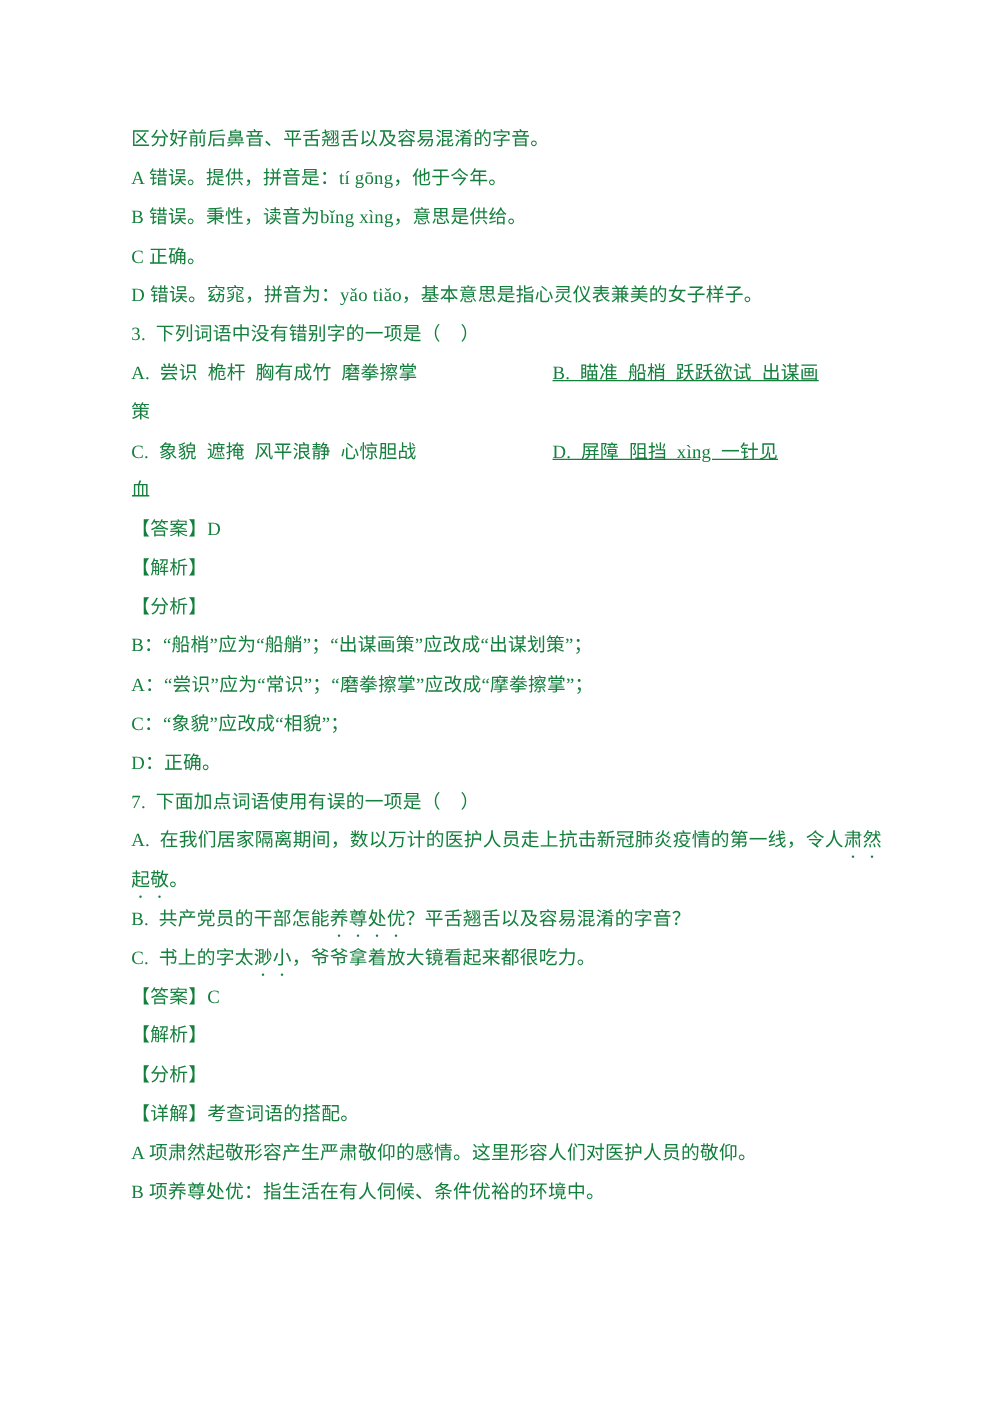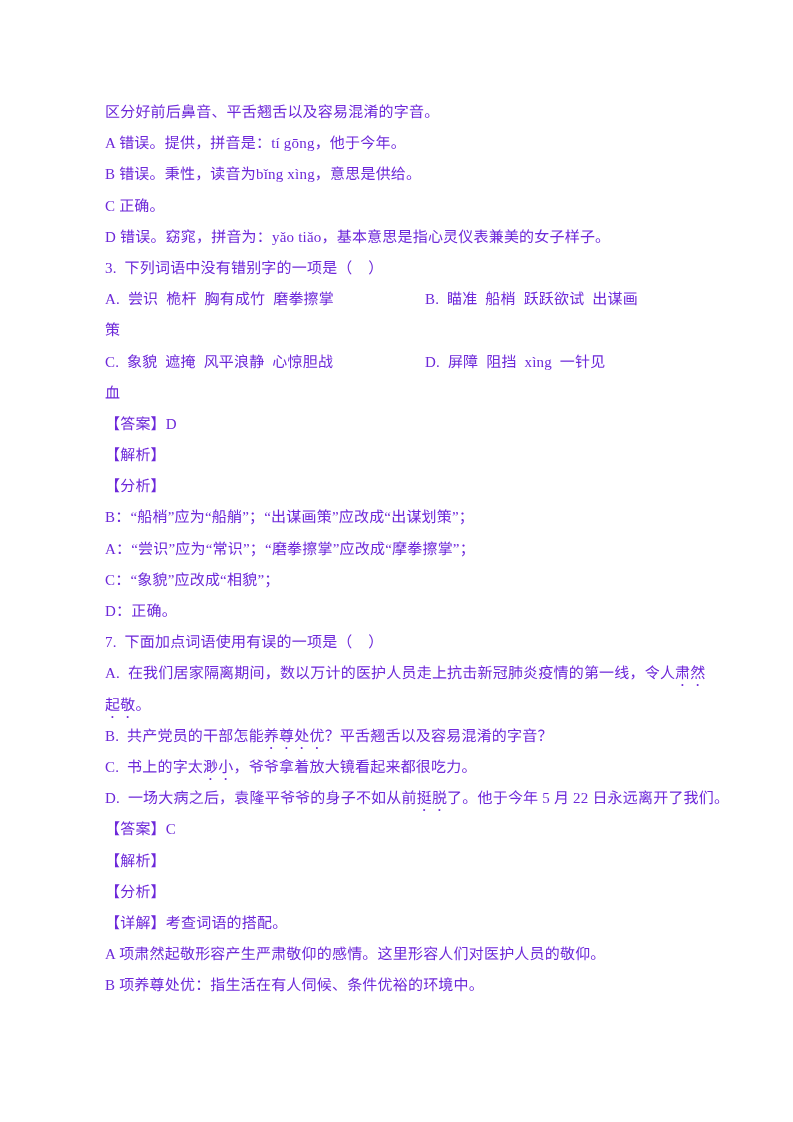--- a/index.html
+++ b/index.html
@@ -24,34 +24,35 @@
   .line {
     position: relative;
     white-space: pre;
     font-size: 15px;
     line-height: 31.2px;
     height: 31.2px;
     letter-spacing: 0.2px;
   }
   .col-right {
     position: absolute;
-    left: 320px;
+    left: 337px;
     top: 0;
+    text-decoration: underline;
   }
   .em-dot {
     -webkit-text-emphasis: filled dot;
     -webkit-text-emphasis-position: under;
     text-emphasis: filled dot;
     text-emphasis-position: under right;
   }
 </style>
 </head>
 <body>
 
-<div class="page" style="color: #6d28d9; background: rgb(255, 255, 255);">
+<div class="page" style="color: #15803d; background: rgb(255, 255, 255);">
     <div class="line"><span>区分好前后鼻音、平舌翘舌以及容易混淆的字音。</span></div>
     <div class="line"><span>A 错误。提供，拼音是：tí gōng，他于今年。</span></div>
     <div class="line"><span>B 错误。秉性，读音为bǐng xìng，意思是供给。</span></div>
     <div class="line"><span>C 正确。</span></div>
     <div class="line"><span>D 错误。窈窕，拼音为：yǎo tiǎo，基本意思是指心灵仪表兼美的女子样子。</span></div>
     <div class="line"><span>3.  下列词语中没有错别字的一项是（    ）</span></div>
     <div class="line"><span class="col-left"><span>A.  尝识  桅杆  胸有成竹  磨拳擦掌</span></span><span class="col-right"><span>B.  瞄准  船梢  跃跃欲试  出谋画</span></span></div>
     <div class="line"><span>策</span></div>
     <div class="line"><span class="col-left"><span>C.  象貌  遮掩  风平浪静  心惊胆战</span></span><span class="col-right"><span>D.  屏障  阻挡  xìng  一针见</span></span></div>
     <div class="line"><span>血</span></div>
@@ -60,20 +61,19 @@
     <div class="line"><span>【分析】</span></div>
     <div class="line"><span>B：“船梢”应为“船艄”；“出谋画策”应改成“出谋划策”；</span></div>
     <div class="line"><span>A：“尝识”应为“常识”；“磨拳擦掌”应改成“摩拳擦掌”；</span></div>
     <div class="line"><span>C：“象貌”应改成“相貌”；</span></div>
     <div class="line"><span>D：正确。</span></div>
     <div class="line"><span>7.  下面加点词语使用有误的一项是（    ）</span></div>
     <div class="line"><span>A.  在我们居家隔离期间，数以万计的医护人员走上抗击新冠肺炎疫情的第一线，令人</span><span class="em-dot">肃然</span></div>
     <div class="line"><span class="em-dot">起敬</span><span>。</span></div>
     <div class="line"><span>B.  共产党员的干部怎能</span><span class="em-dot">养尊处优</span><span>？平舌翘舌以及容易混淆的字音？</span></div>
     <div class="line"><span>C.  书上的字太</span><span class="em-dot">渺小</span><span>，爷爷拿着放大镜看起来都很吃力。</span></div>
-    <div class="line"><span>D.  一场大病之后，袁隆平爷爷的身子不如从前</span><span class="em-dot">挺脱</span><span>了。他于今年 5 月 22 日永远离开了我们。</span></div>
     <div class="line"><span>【答案】C</span></div>
     <div class="line"><span>【解析】</span></div>
     <div class="line"><span>【分析】</span></div>
     <div class="line"><span>【详解】考查词语的搭配。</span></div>
     <div class="line"><span>A 项肃然起敬形容产生严肃敬仰的感情。这里形容人们对医护人员的敬仰。</span></div>
     <div class="line"><span>B 项养尊处优：指生活在有人伺候、条件优裕的环境中。</span></div>
   </div>
 
 </body></html>

